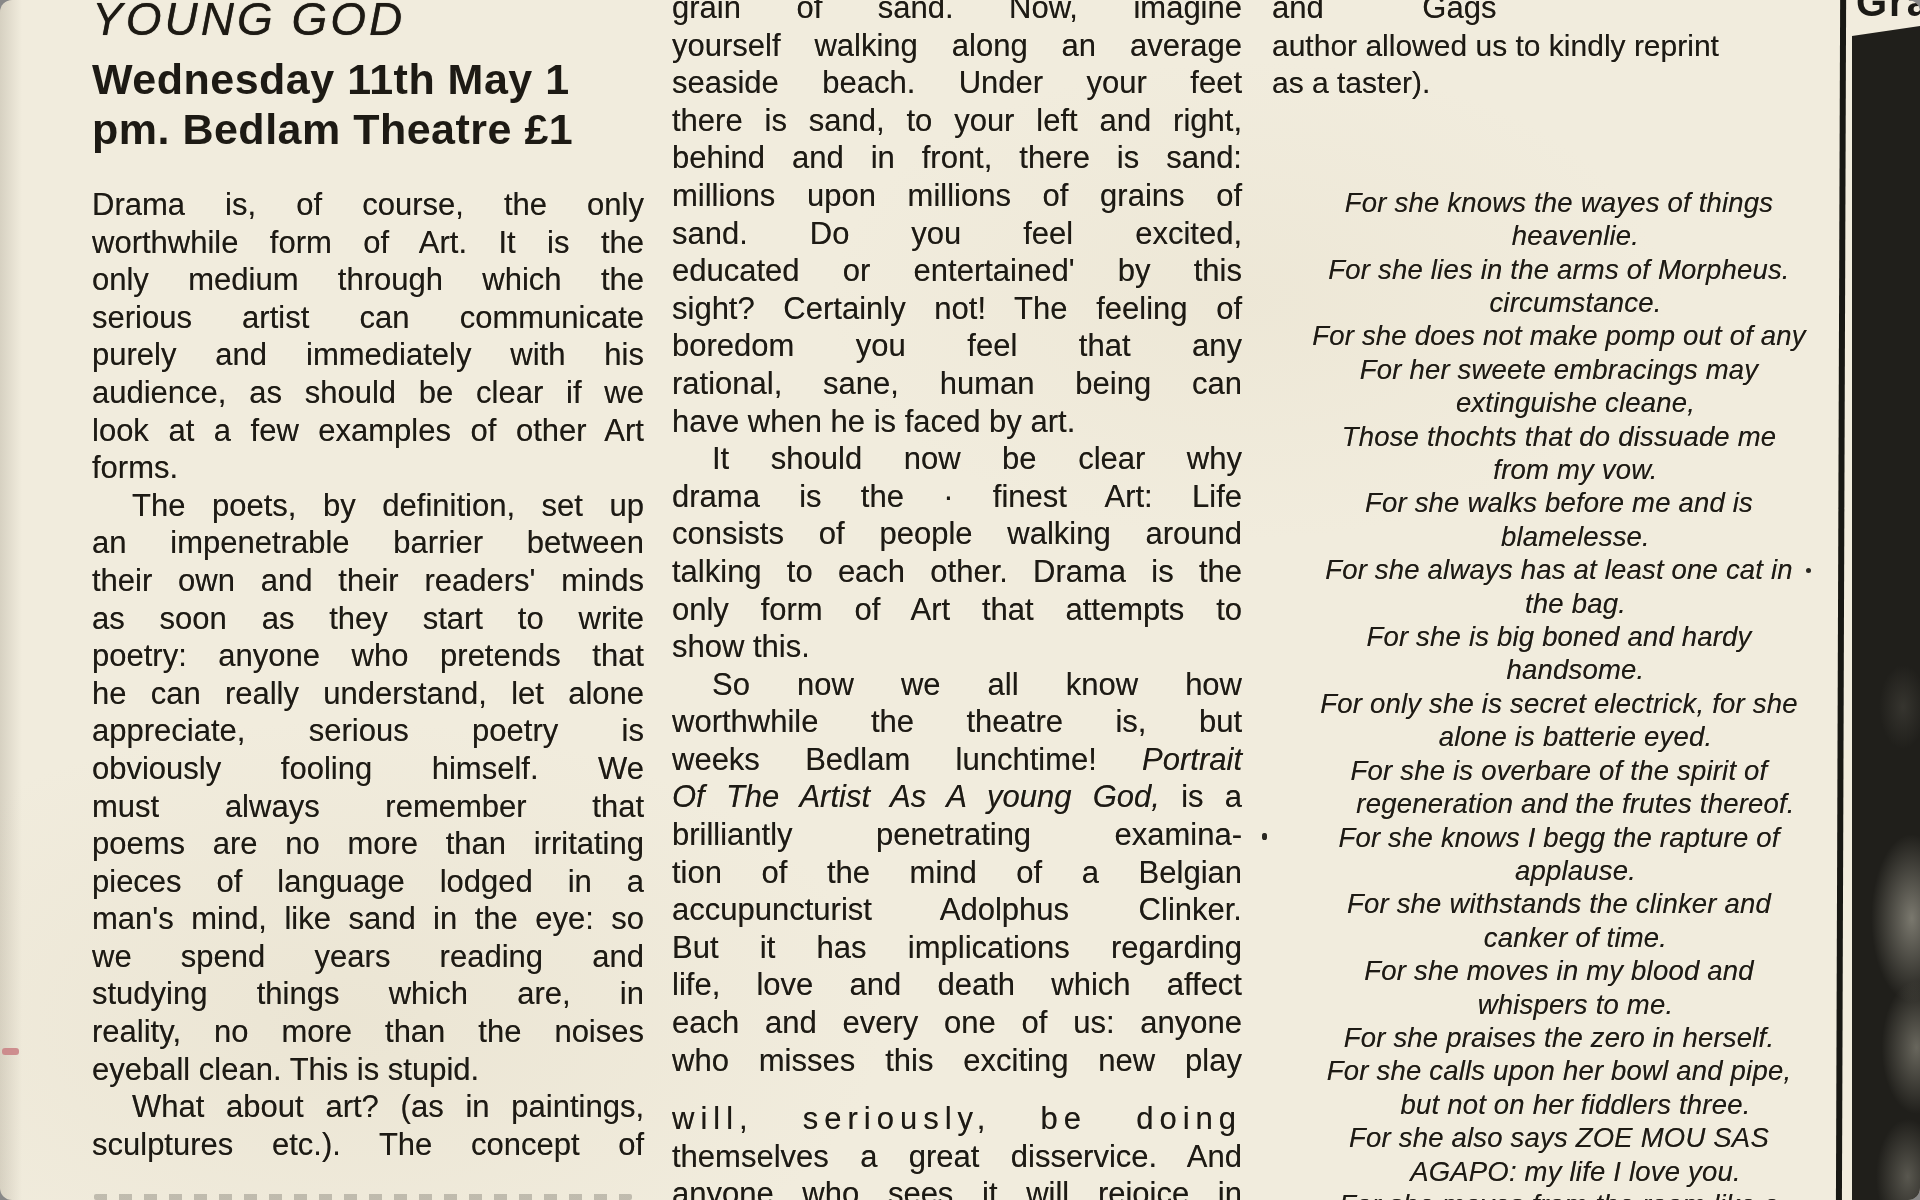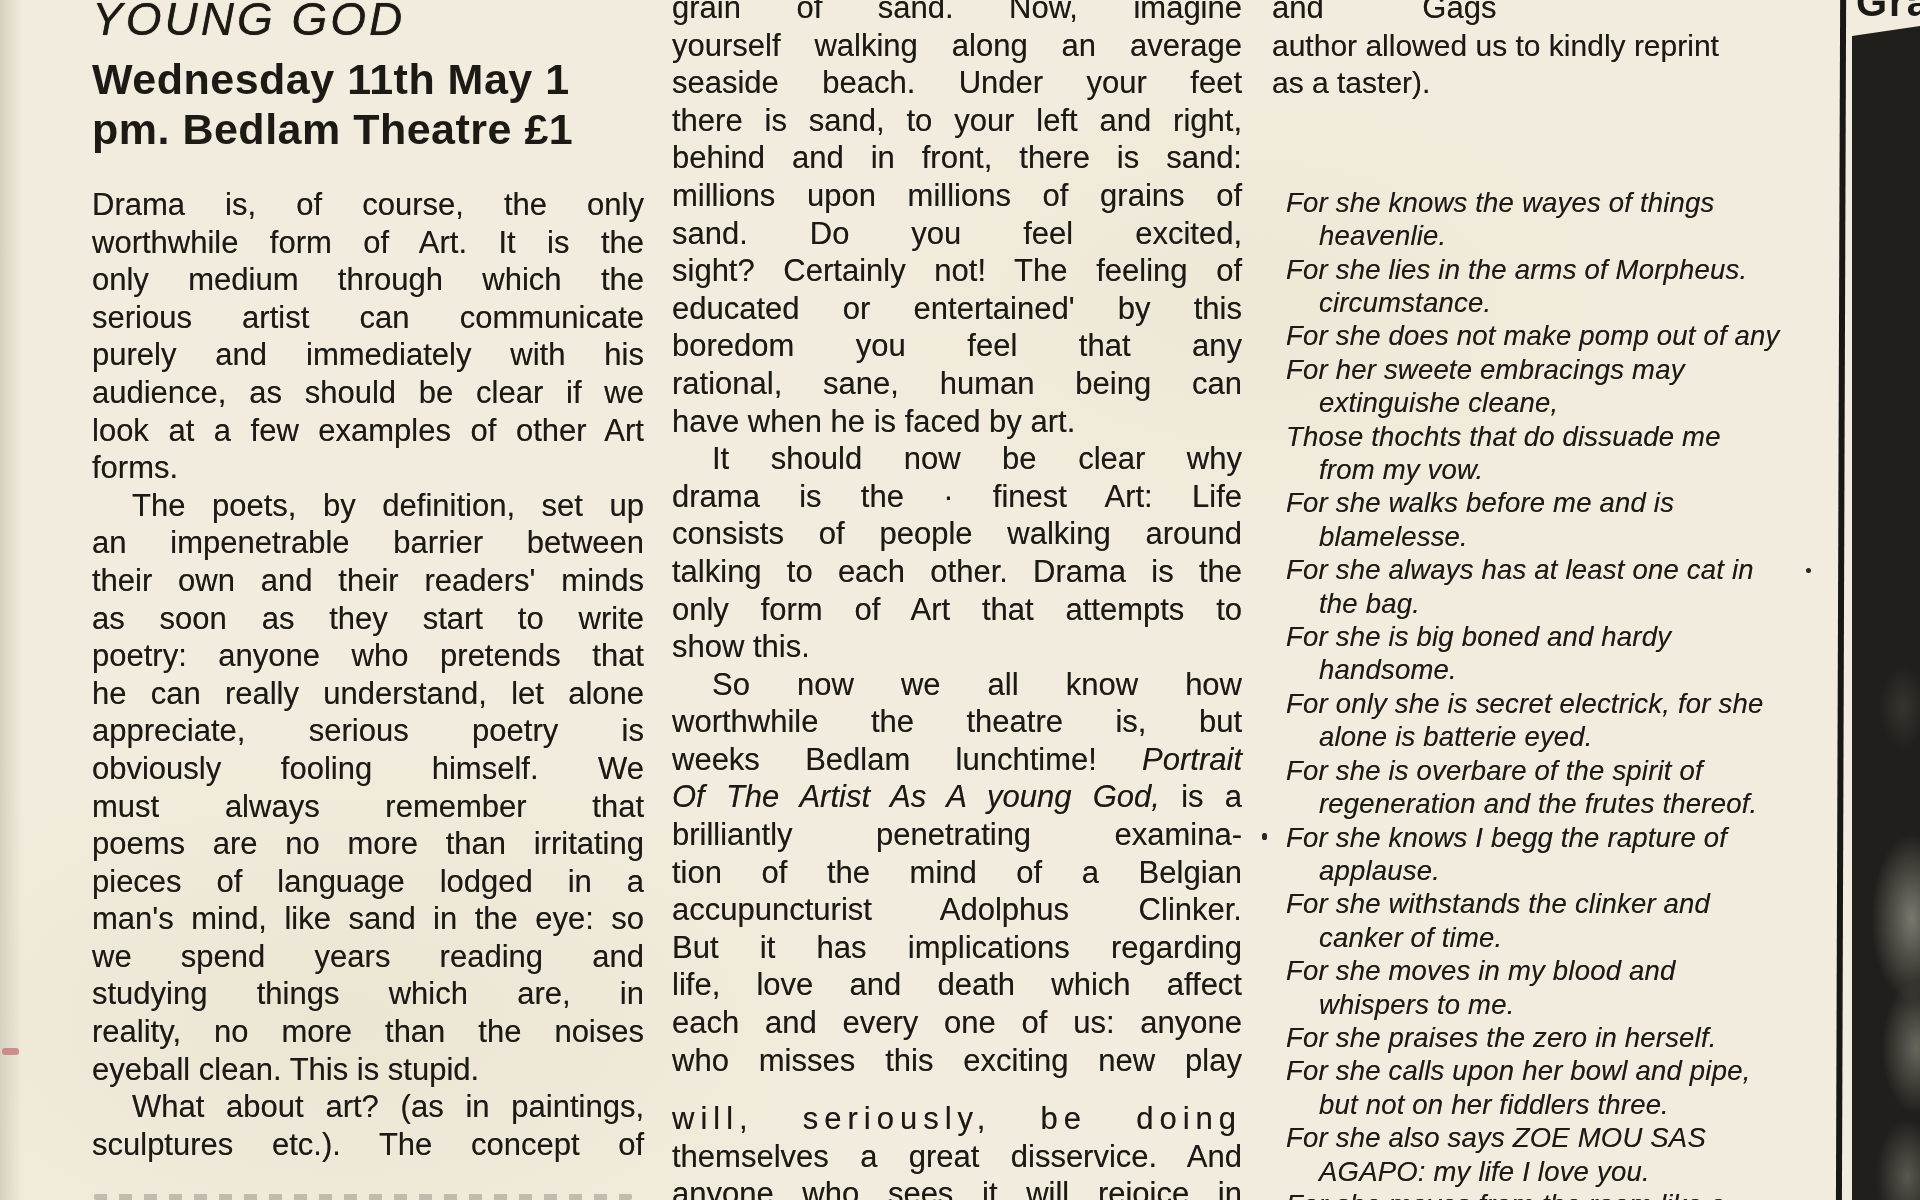--- a/index.html
+++ b/index.html
@@ -7,20 +7,21 @@
     position:relative;
     width:1920px;height:1200px;
     overflow:hidden;
     background:
       radial-gradient(ellipse 900px 500px at 18% 85%, rgba(214,204,178,.22), transparent 60%),
       radial-gradient(ellipse 700px 400px at 65% 25%, rgba(220,210,184,.18), transparent 60%),
       linear-gradient(90deg, rgba(120,112,96,.22), rgba(120,112,96,0) 22px),
       var(--paper,#f1ecdd);
     font-family:"Liberation Sans","DejaVu Sans",sans-serif;
     color:var(--ink,#1d1a14);
+    border-radius:12px;
   }
   .col{position:absolute;top:0;}
   #col-left{left:92px;width:552px;}
   #col-mid{left:672px;top:-11px;width:570px;}
   #col-right{left:1272px;top:-11px;width:560px;}
 
   .t-ital{
     font-style:italic;font-weight:400;
     font-size:46px;line-height:50px;letter-spacing:3px;
     margin-top:-6px;
@@ -41,20 +42,21 @@
 
   .cutline{font-size:31px;line-height:37.6px;word-spacing:90px;text-shadow:0 0 .5px rgba(29,26,20,.6);}
   .introline{font-size:30px;line-height:37.6px;text-shadow:0 0 .5px rgba(29,26,20,.6);}
 
   #poem{margin-top:84px;padding-left:14px;}
   .pline{
     font-style:italic;
     font-size:27.5px;line-height:33.4px;letter-spacing:.2px;
     white-space:nowrap;
     text-shadow:0 0 .5px rgba(29,26,20,.55);
+    text-align:center;
   }
   .pline.cont{padding-left:33px;}
 
   #rule{
     position:absolute;left:1838px;top:-20px;width:6px;height:1260px;
     background:#181814;transform:rotate(.2deg);
   }
   #photo{
     position:absolute;left:1852px;top:26px;width:68px;height:1174px;
     clip-path:polygon(0 10px,100% 0,100% 100%,0 100%);
@@ -126,22 +128,22 @@
 
   <div class="col" id="col-mid">
     <div id="middle-body">
         <div class="bline">grain of sand. Now, imagine</div>
         <div class="bline">yourself walking along an average</div>
         <div class="bline">seaside beach. Under your feet</div>
         <div class="bline">there is sand, to your left and right,</div>
         <div class="bline">behind and in front, there is sand:</div>
         <div class="bline">millions upon millions of grains of</div>
         <div class="bline">sand. Do you feel excited,</div>
+        <div class="bline">educated or entertained' by this</div>
         <div class="bline">sight? Certainly not! The feeling of</div>
-        <div class="bline">educated or entertained' by this</div>
         <div class="bline">boredom you feel that any</div>
         <div class="bline">rational, sane, human being can</div>
         <div class="bline unj">have when he is faced by art.</div>
         <div class="bline ind">It should now be clear why</div>
         <div class="bline">drama is the · finest Art: Life</div>
         <div class="bline">consists of people walking around</div>
         <div class="bline">talking to each other. Drama is the</div>
         <div class="bline">only form of Art that attempts to</div>
         <div class="bline unj">show this.</div>
         <div class="bline ind">So now we all know how</div>

